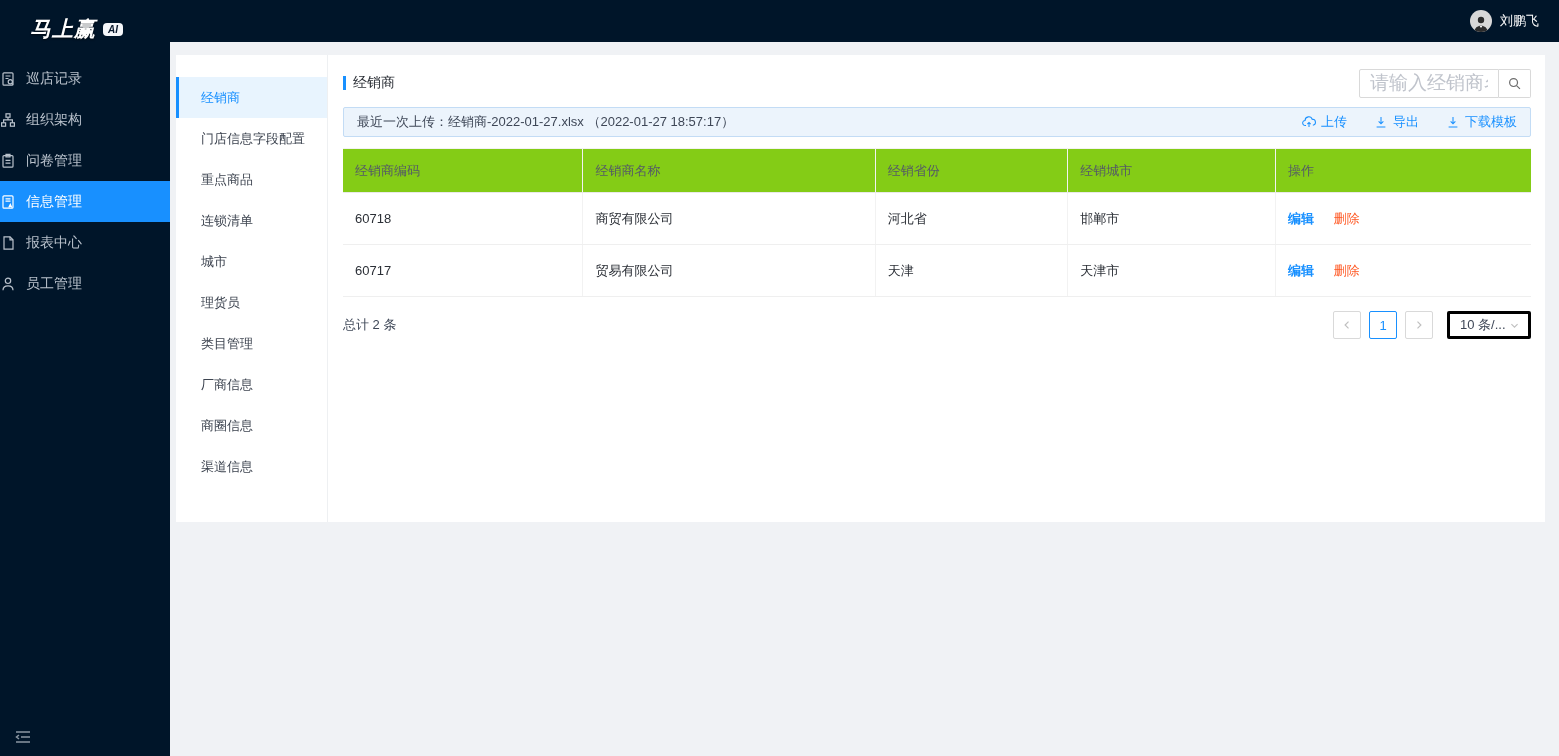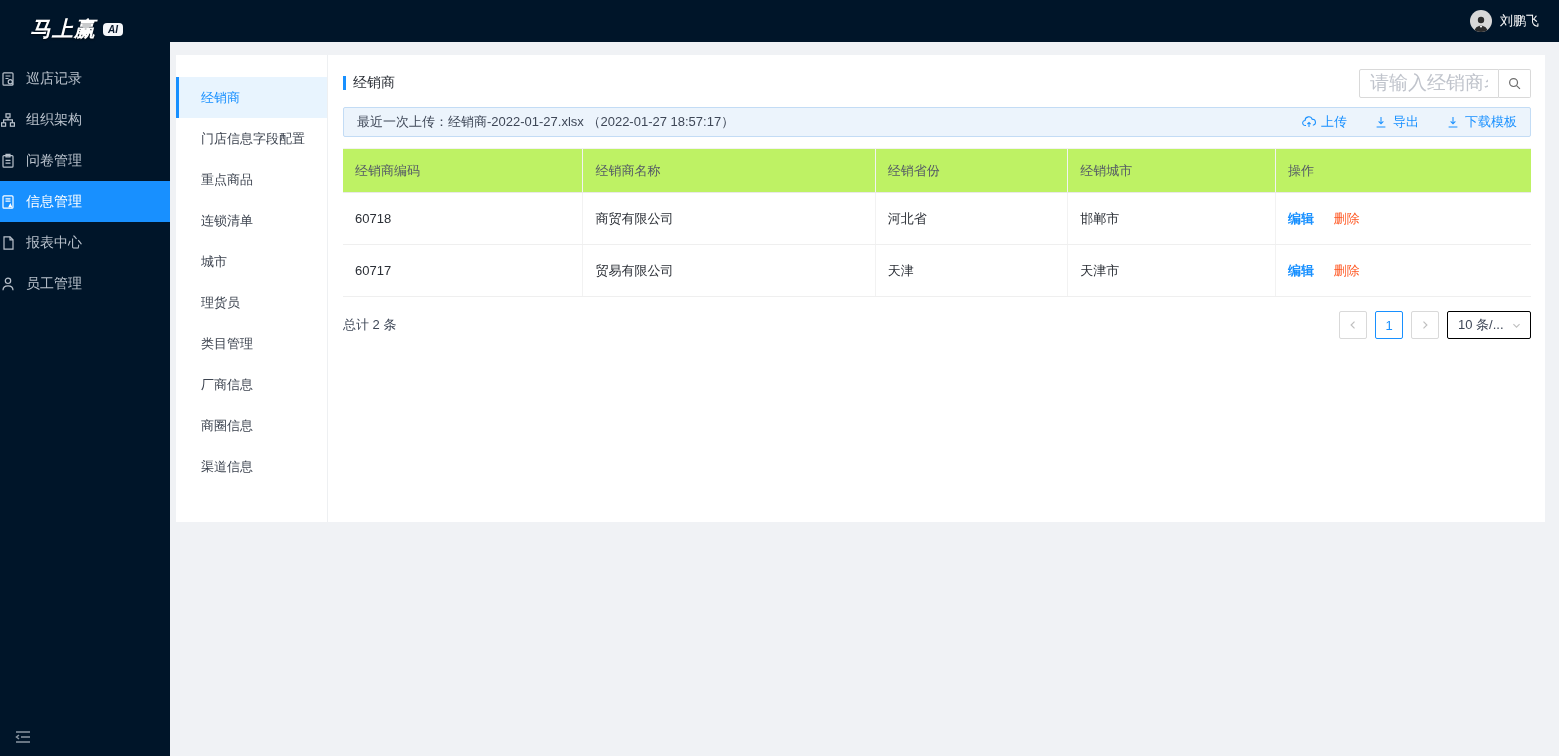--- a/index.html
+++ b/index.html
@@ -48,37 +48,37 @@
                 color:#6d6d6d; cursor:pointer; }
   
   .upload-bar { height:30px; background:#ecf4fc; border:1px solid #c3dcf5; border-radius:2px;
                 display:flex; align-items:center; justify-content:space-between; padding:12px 13px; margin-bottom:11px; }
   .upload-text { font-size:13px; color:#3e4757; }
   .upload-actions { display:flex; gap:27px;align-items:center; }
   .action-link { display:flex; align-items:center; gap:5px; color:#1890ff; font-size:13px; cursor:pointer; }
   .action-link svg { width:14px; height:14px; }
   
   .data-table { width:100%; border-collapse:collapse; table-layout:fixed; }
-  .data-table th { background:#bef264; font-weight:400; color:#555b66; font-size:13px; text-align:left;
+  .data-table th { background:#84cc16; font-weight:400; color:#555b66; font-size:13px; text-align:left;
                    padding:0 12px; height:44px; border-top:1px solid #f2f2f2; border-bottom:1px solid #e9e9e9; }
   .data-table td { font-size:13px; color:#2b2f36; padding:0 12px; height:52px; border-bottom:1px solid #efefef; }
   .data-table th:not(:last-child), .data-table td:not(:last-child) { border-right:1px solid #f2f2f2; }
   .link-edit { color:#1890ff; margin-right:16px; cursor:pointer;font-weight:bold; }
   .link-delete { color:#ff5722; cursor:pointer; }
   
   .table-footer { display:flex; justify-content:space-between; align-items:center; margin-top:14px; }
   .total-text { font-size:13px; color:#3e4757; }
   .pagination { display:flex; align-items:center; gap:8px; }
   .page-btn { width:28px; height:28px; border:1px solid #d9d9d9; border-radius:2px; background:#fff;
               display:flex; align-items:center; justify-content:center; color:#bfbfbf; cursor:pointer;
               font-size:13px; }
   .page-btn.current { border-color:#1890ff; color:#1890ff; }
-  .page-size-select { width:84px; height:28px; border:1px solid #000000; border-radius:2px; background:#fff;
+  .page-size-select { width:84px; height:28px; border:3px solid #000000; border-radius:2px; background:#fff;
                       display:flex; align-items:center; justify-content:space-between;
-                      padding:0 8px 0 10px; font-size:13px; color:#3e4757; cursor:pointer; }
+                      padding:0 8px 0 10px; font-size:13px; color:#3e4757; cursor:pointer; margin-left:6px; }
   .chev { color:#bfbfbf; }
 </style>
 </head>
 <body>
 
 <div class="sidebar">
   <div class="logo">
     <span class="logo-text">马上赢</span>
     <span class="logo-badge">AI</span>
   </div>

